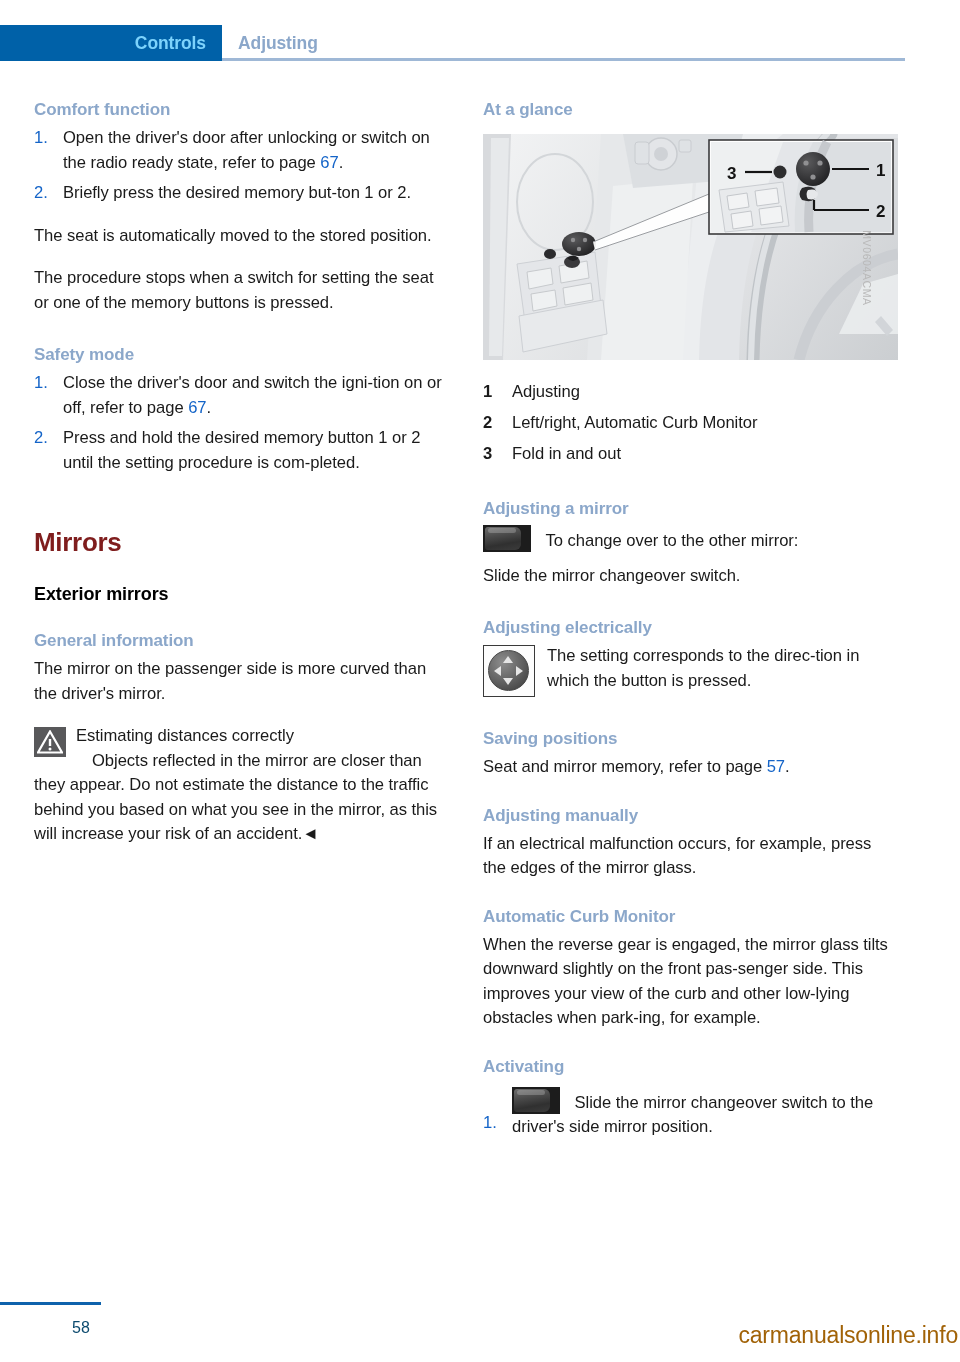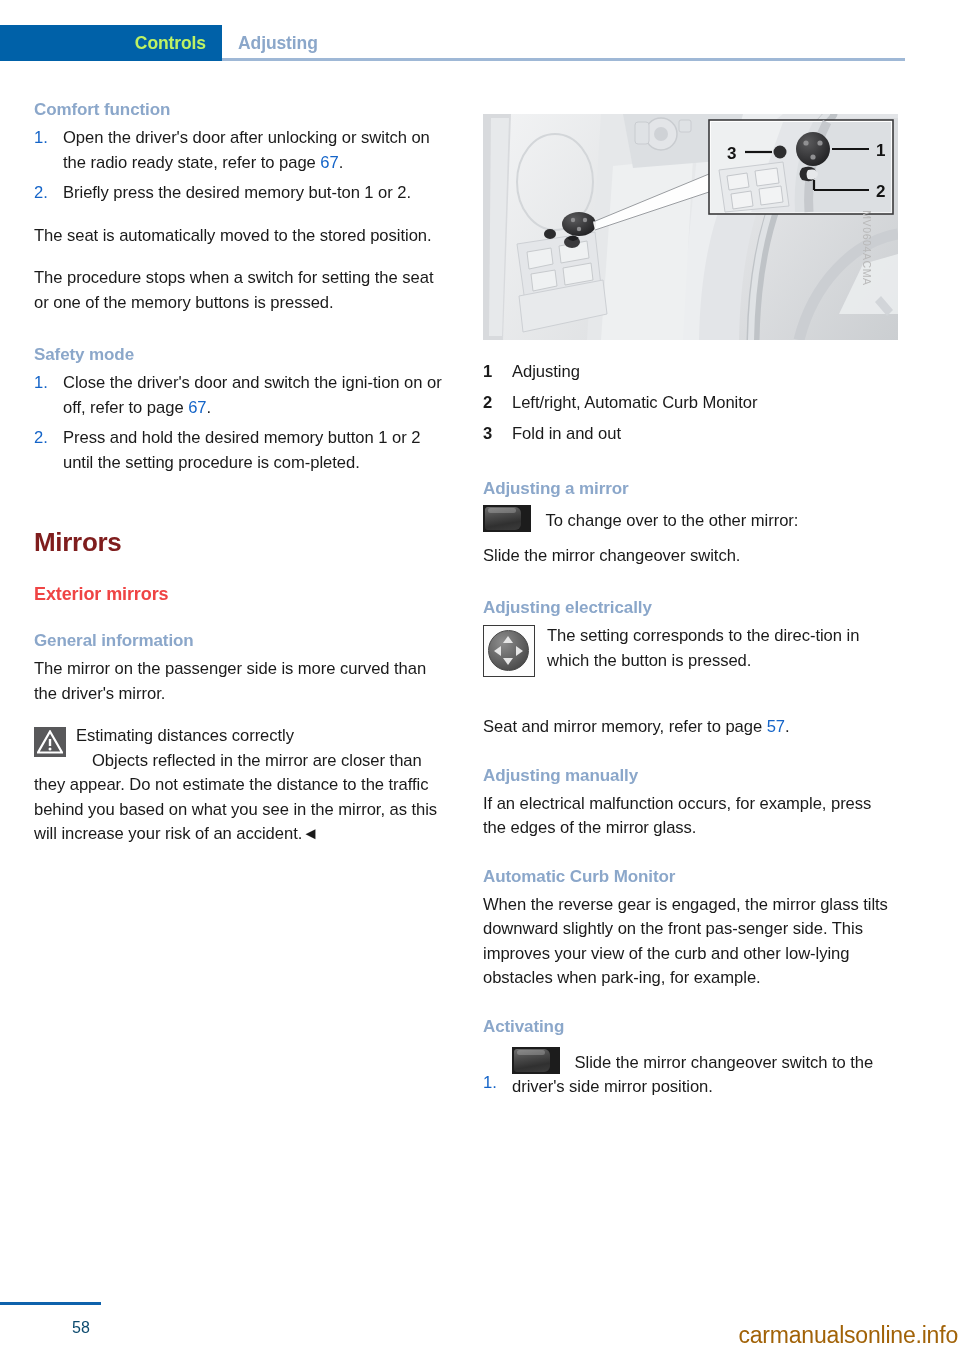--- a/index.html
+++ b/index.html
@@ -39,21 +39,21 @@
     width: 222px;
     height: 36px;
     background: #0061a8;
   }
   .header-tab-active span {
     position: absolute;
     right: 16px;
     top: 8px;
     font-size: 17.5px;
     font-weight: bold;
-    color: #bef264;
+    color: #7dd3fc;
     letter-spacing: -0.1px;
   }
   .header-tab-inactive {
     position: absolute;
     top: 8px;
     left: 238px;
     font-size: 17.5px;
     font-weight: bold;
     color: #8ba7ca;
     letter-spacing: -0.1px;
@@ -72,21 +72,21 @@
   h1.h-big {
     font-size: 26px;
     font-weight: bold;
     color: #7f1d1d;
     margin: 0;
     letter-spacing: -0.3px;
   }
   h2.h-sub {
     font-size: 18px;
     font-weight: bold;
-    color: #ef4444;
+    color: #000000;
     margin: 0;
     letter-spacing: -0.1px;
   }
   h3.h-light {
     font-size: 17px;
     font-weight: bold;
     color: #8ba7ca;
     margin: 0;
     letter-spacing: -0.1px;
   }
@@ -392,20 +392,21 @@
       </svg>
     </div>
     <span class="warn-title">Estimating distances correctly</span>
     <span class="warn-body"><span style="display:inline-block;width:16px"></span><span>Objects reflected in the mirror are closer than they appear. Do not estimate the distance to the traffic behind you based on what you see in the mirror, as this will increase your risk of an accident.</span><span>◄</span></span>
   </div>
 
 </div>
 
 <div class="col col-right">
 
+  <h3 class="h-light">At a glance</h3>
   <div class="sp14"></div>
 
   <div class="figure">
     <svg class="figure-img" viewBox="0 0 415 226">
       <defs>
         <linearGradient id="gpanel" x1="0" y1="0" x2="1" y2="1">
           <stop offset="0" stop-color="#f3f4f5"></stop>
           <stop offset="1" stop-color="#dfe1e3"></stop>
         </linearGradient>
         <linearGradient id="gwheel" x1="0" y1="0" x2="1" y2="1">
@@ -533,20 +534,21 @@
       <span class="disc"></span>
       <span class="tri tri-u"></span>
       <span class="tri tri-d"></span>
       <span class="tri tri-l"></span>
       <span class="tri tri-r"></span>
     </div>
     <span>The setting corresponds to the direc-tion in which the button is pressed.</span>
   </div>
 
   <div class="sp30"></div>
+  <h3 class="h-light">Saving positions</h3>
   <div class="sp6"></div>
   <p class="body"><span>Seat and mirror memory, refer to page </span><span class="pref">57</span><span>.</span></p>
 
   <div class="sp26"></div>
   <h3 class="h-light">Adjusting manually</h3>
   <div class="sp6"></div>
   <p class="body">If an electrical malfunction occurs, for example, press the edges of the mirror glass.</p>
 
   <div class="sp26"></div>
   <h3 class="h-light">Automatic Curb Monitor</h3>

